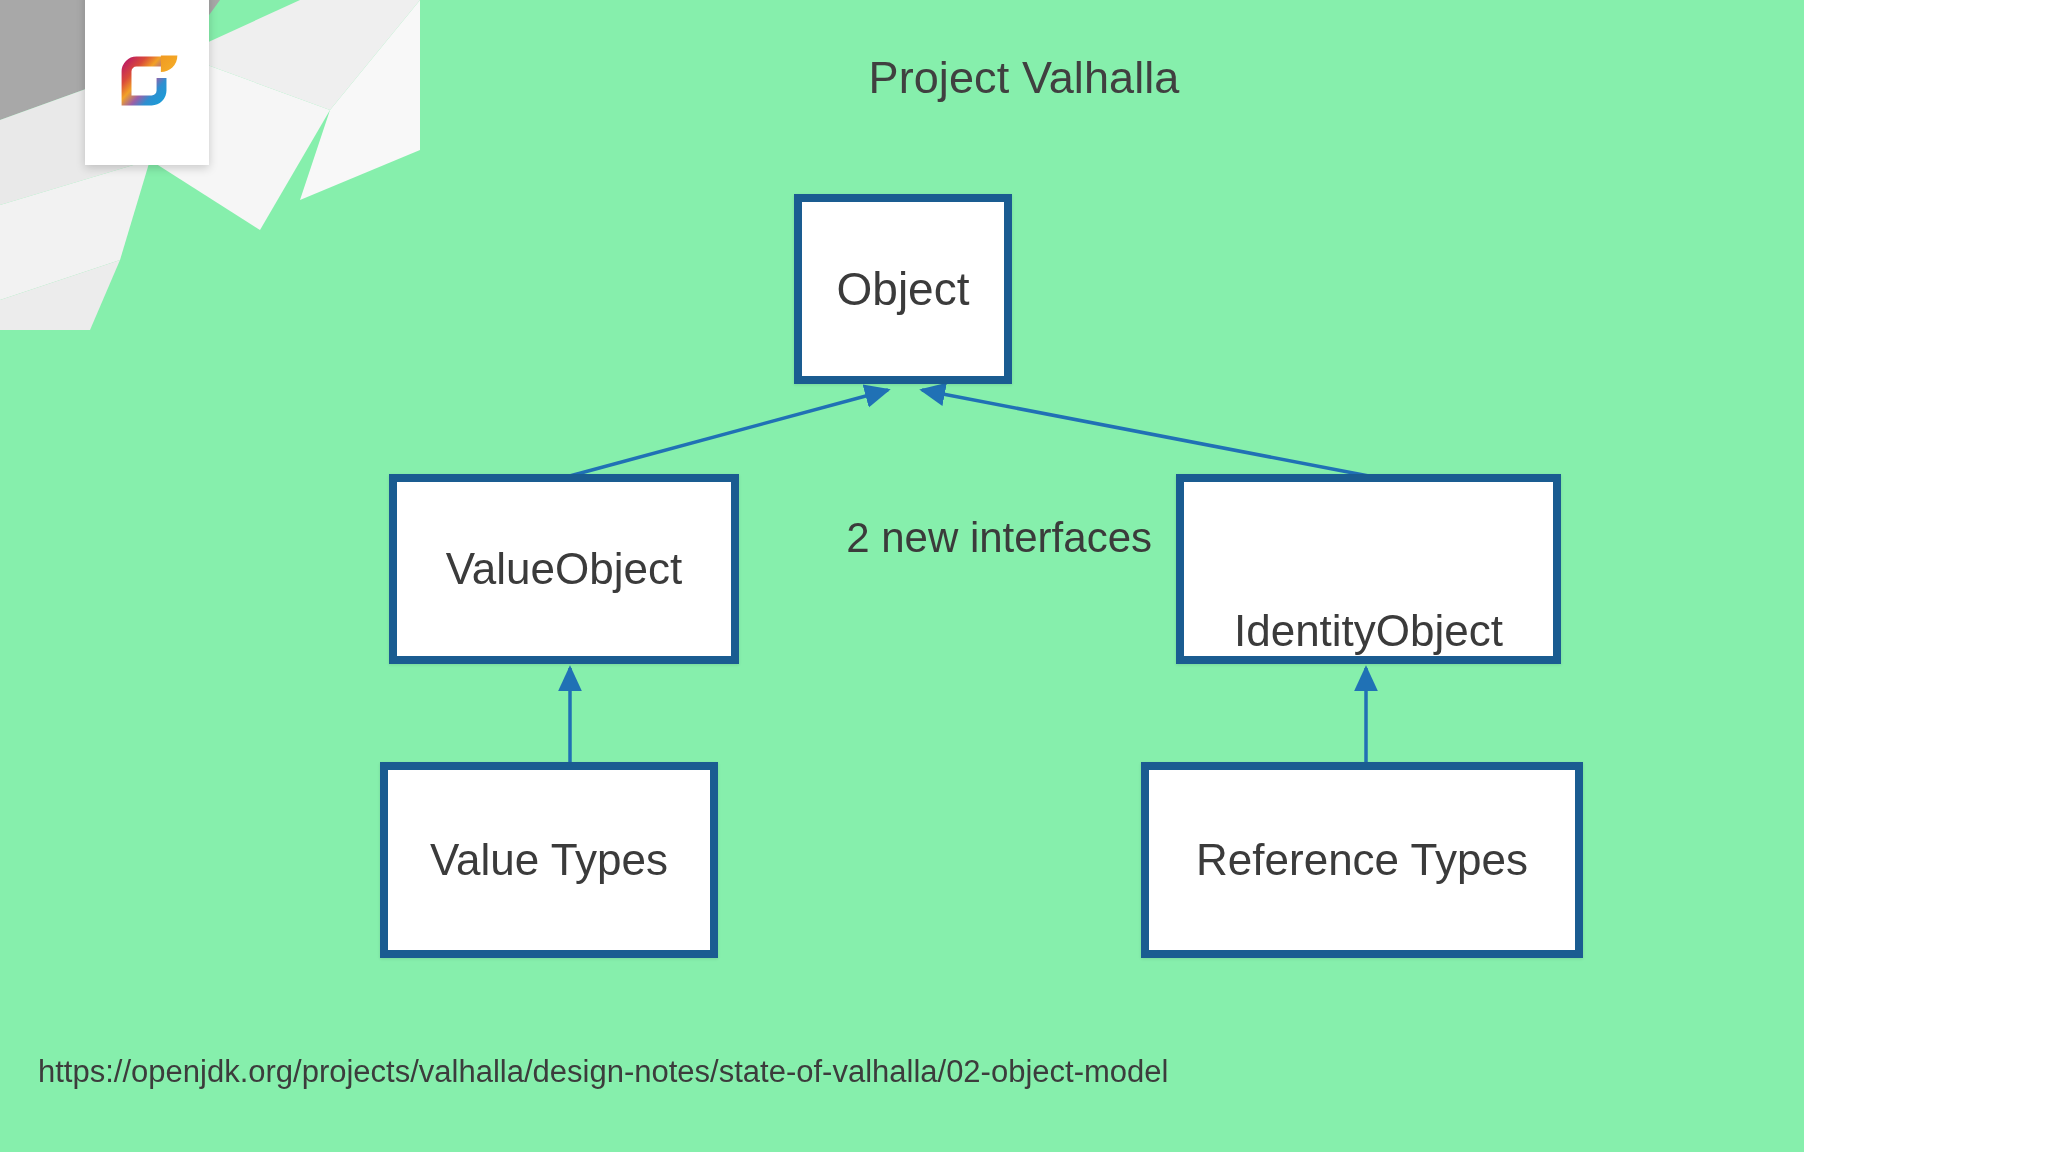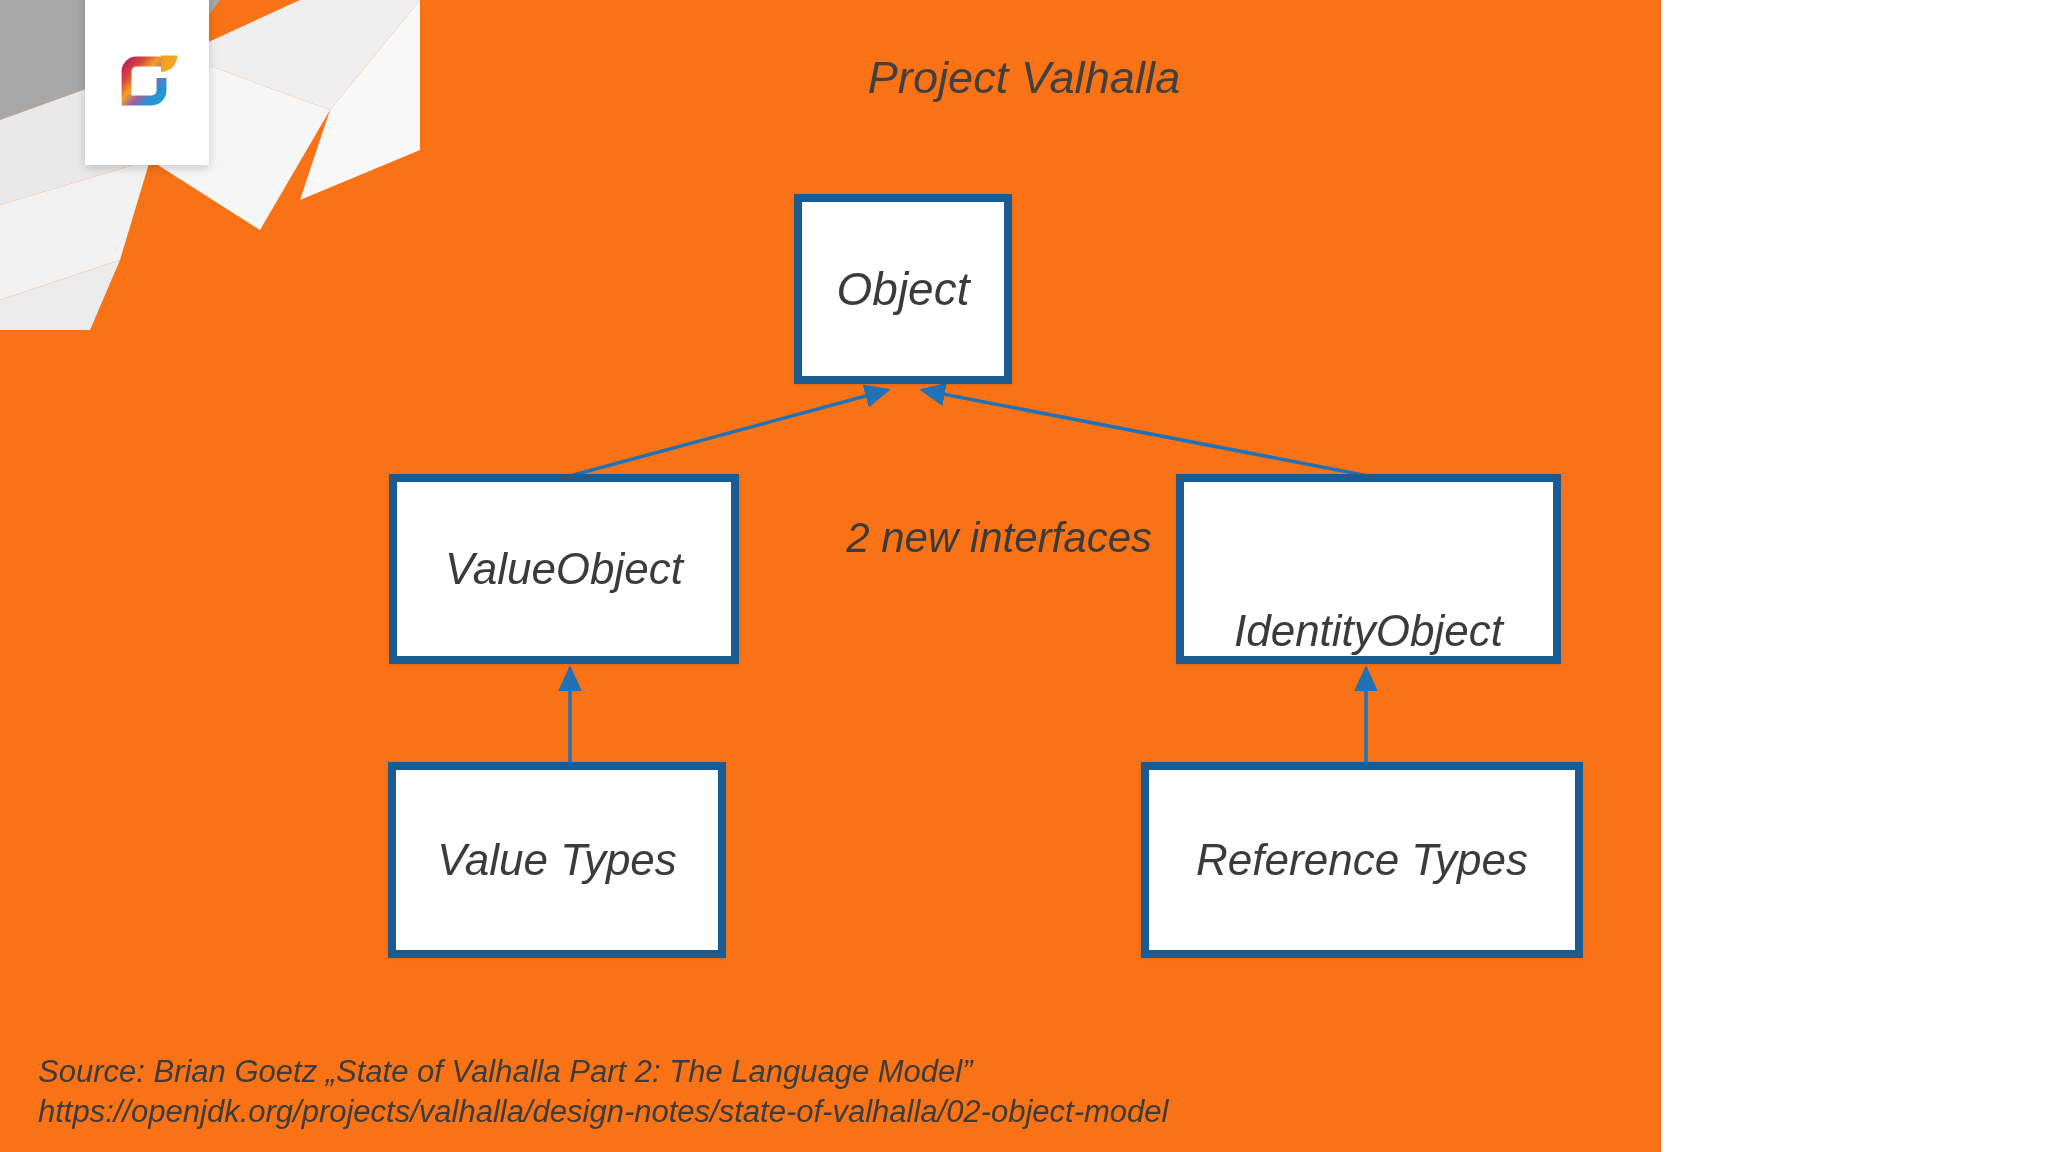--- a/index.html
+++ b/index.html
@@ -5,25 +5,24 @@
   html, body {
     margin: 0;
     padding: 0;
     background: #ffffff;
   }
   body {
     font-family: "Liberation Sans", sans-serif;
   }
   #slide {
     position: relative;
-    width: 1661px;
+    width: 1804px;
     height: 1152px;
-    background: #f97316;
+    background: #86efac;
     overflow: hidden;
-    font-style: italic;
   }
 
   
   .bg-shards {
     position: absolute;
     left: 0; top: 0;
     width: 420px; height: 330px;
     pointer-events: none;
   }
 
@@ -77,21 +76,21 @@
     justify-content: center;
     color: #3b3b3b;
     font-size: 44px;
     font-weight: 400;
     white-space: nowrap;
     box-shadow: 0 1px 3px rgba(0,0,0,0.10);
   }
   .node-object       { left: 794px;  top: 194px; width: 218px; height: 190px; font-size: 46px; }
   .node-valueobject  { left: 389px;  top: 474px; width: 350px; height: 190px; }
   .node-identityobj  { left: 1176px; top: 474px; width: 385px; height: 190px; align-items: flex-end; }
-  .node-valuetypes   { left: 388px;  top: 762px; width: 338px; height: 196px; text-align: right; }
+  .node-valuetypes   { left: 380px;  top: 762px; width: 338px; height: 196px; text-align: right; }
   .node-reftypes     { left: 1141px; top: 762px; width: 442px; height: 196px; align-items: center; }
 
   .edge-label {
     position: absolute;
     left: 762px;
     top: 514px;
     width: 390px;
     text-align: right;
     color: #3b3b3b;
     font-size: 42px;
@@ -177,17 +176,16 @@
   <div class="node node-valuetypes">
     <span>Value Types</span>
   </div>
   <div class="node node-reftypes">
     <span>Reference Types</span>
   </div>
 
   <div class="edge-label">2 new interfaces</div>
 
   <div class="source">
-    <span class="line">Source: Brian Goetz  „State of Valhalla Part 2: The Language Model”</span>
     <span class="line">https://openjdk.org/projects/valhalla/design-notes/state-of-valhalla/02-object-model</span>
   </div>
 
 </div>
 
 </body></html>

